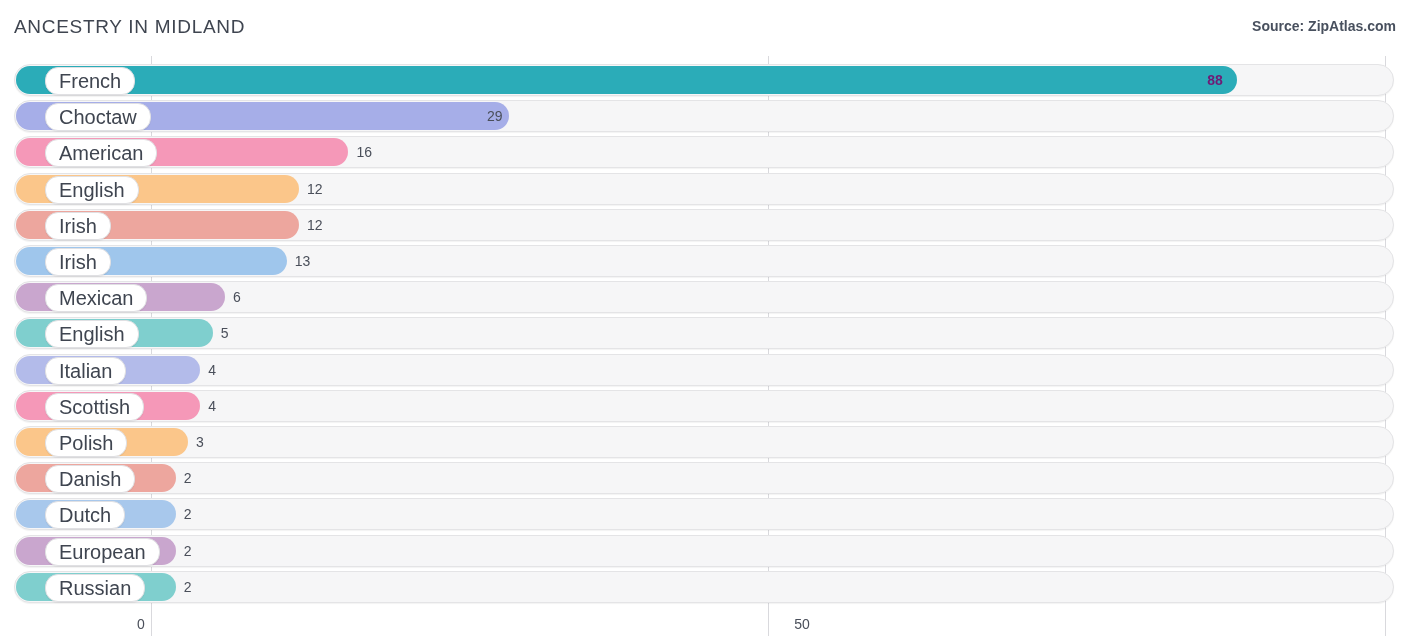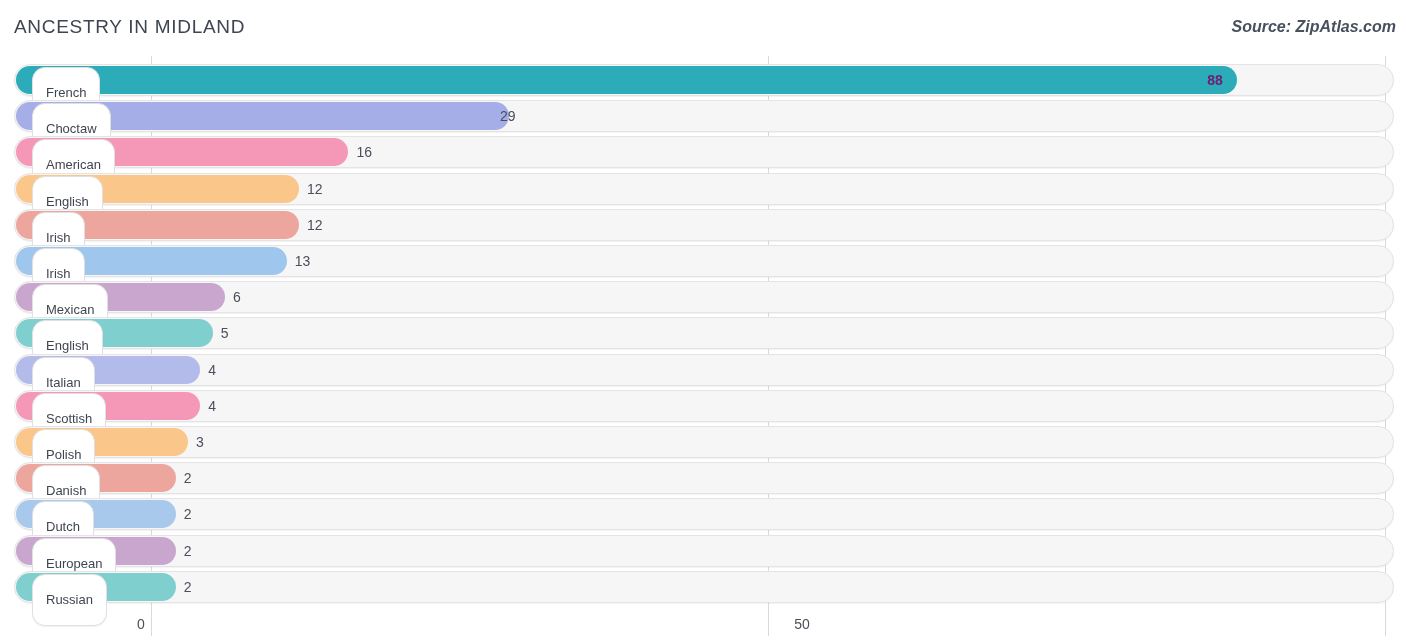--- a/index.html
+++ b/index.html
@@ -30,22 +30,21 @@
     font-size: 19px;
     letter-spacing: 0.7px;
     color: #3f4550;
     font-weight: 400;
     white-space: nowrap;
   }
   .chart-source {
     position: absolute;
     right: 10px;
     top: 18px;
-    font-size: 16px;
-    font-style: italic;
+    font-size: 14px;
     font-weight: bold;
     color: #48505e;
     white-space: nowrap;
     margin-left: 12px;
   }
 
   
   .plot {
     position: absolute;
     left: 0;
@@ -110,29 +109,29 @@
     position: absolute;
     top: 0;
     height: 32px;
     line-height: 32px;
     font-size: 14px;
     color: #4a4f5a;
     white-space: nowrap;
   }
   .cat-pill {
     position: absolute;
-    left: 18px;
+    left: 31px;
     top: 3px;
     height: 26px;
     line-height: 26px;
-    padding: 12px 13px;
+    padding: 0 13px;
     background: #ffffff;
     border: 1px solid #e0e0e3;
     border-radius: 13px;
-    font-size: 13px;
+    font-size: 20px;
     color: #3f4550;
     white-space: nowrap;
     box-shadow: 0 1px 1px rgba(0,0,0,0.06);
   }
 
   
   .axis {
     position: absolute;
     left: 0;
     top: 608px;
@@ -173,21 +172,21 @@
       <div class="row" style="top: 8px;">
         <div class="track"></div>
         <div class="bar" style="width: 1220.92px; background: rgb(43, 172, 184);">
           <div class="bar-value-in">88</div>
         </div>
         <div class="cat-pill">French</div>
       </div>
       <div class="row" style="top: 44.2px;">
         <div class="track"></div>
         <div class="bar" style="width: 492.86px; background: rgb(166, 174, 232);"></div>
-        <div class="bar-value-out" style="left: 486px;">29</div>
+        <div class="bar-value-out" style="left: 473px;">29</div>
         <div class="cat-pill">Choctaw</div>
       </div>
       <div class="row" style="top: 80.4px;">
         <div class="track"></div>
         <div class="bar" style="width: 332.44px; background: rgb(245, 152, 184);"></div>
         <div class="bar-value-out" style="left: 342.44px; text-align: right;">16</div>
         <div class="cat-pill">American</div>
       </div>
       <div class="row" style="top: 116.6px;">
         <div class="track"></div>

